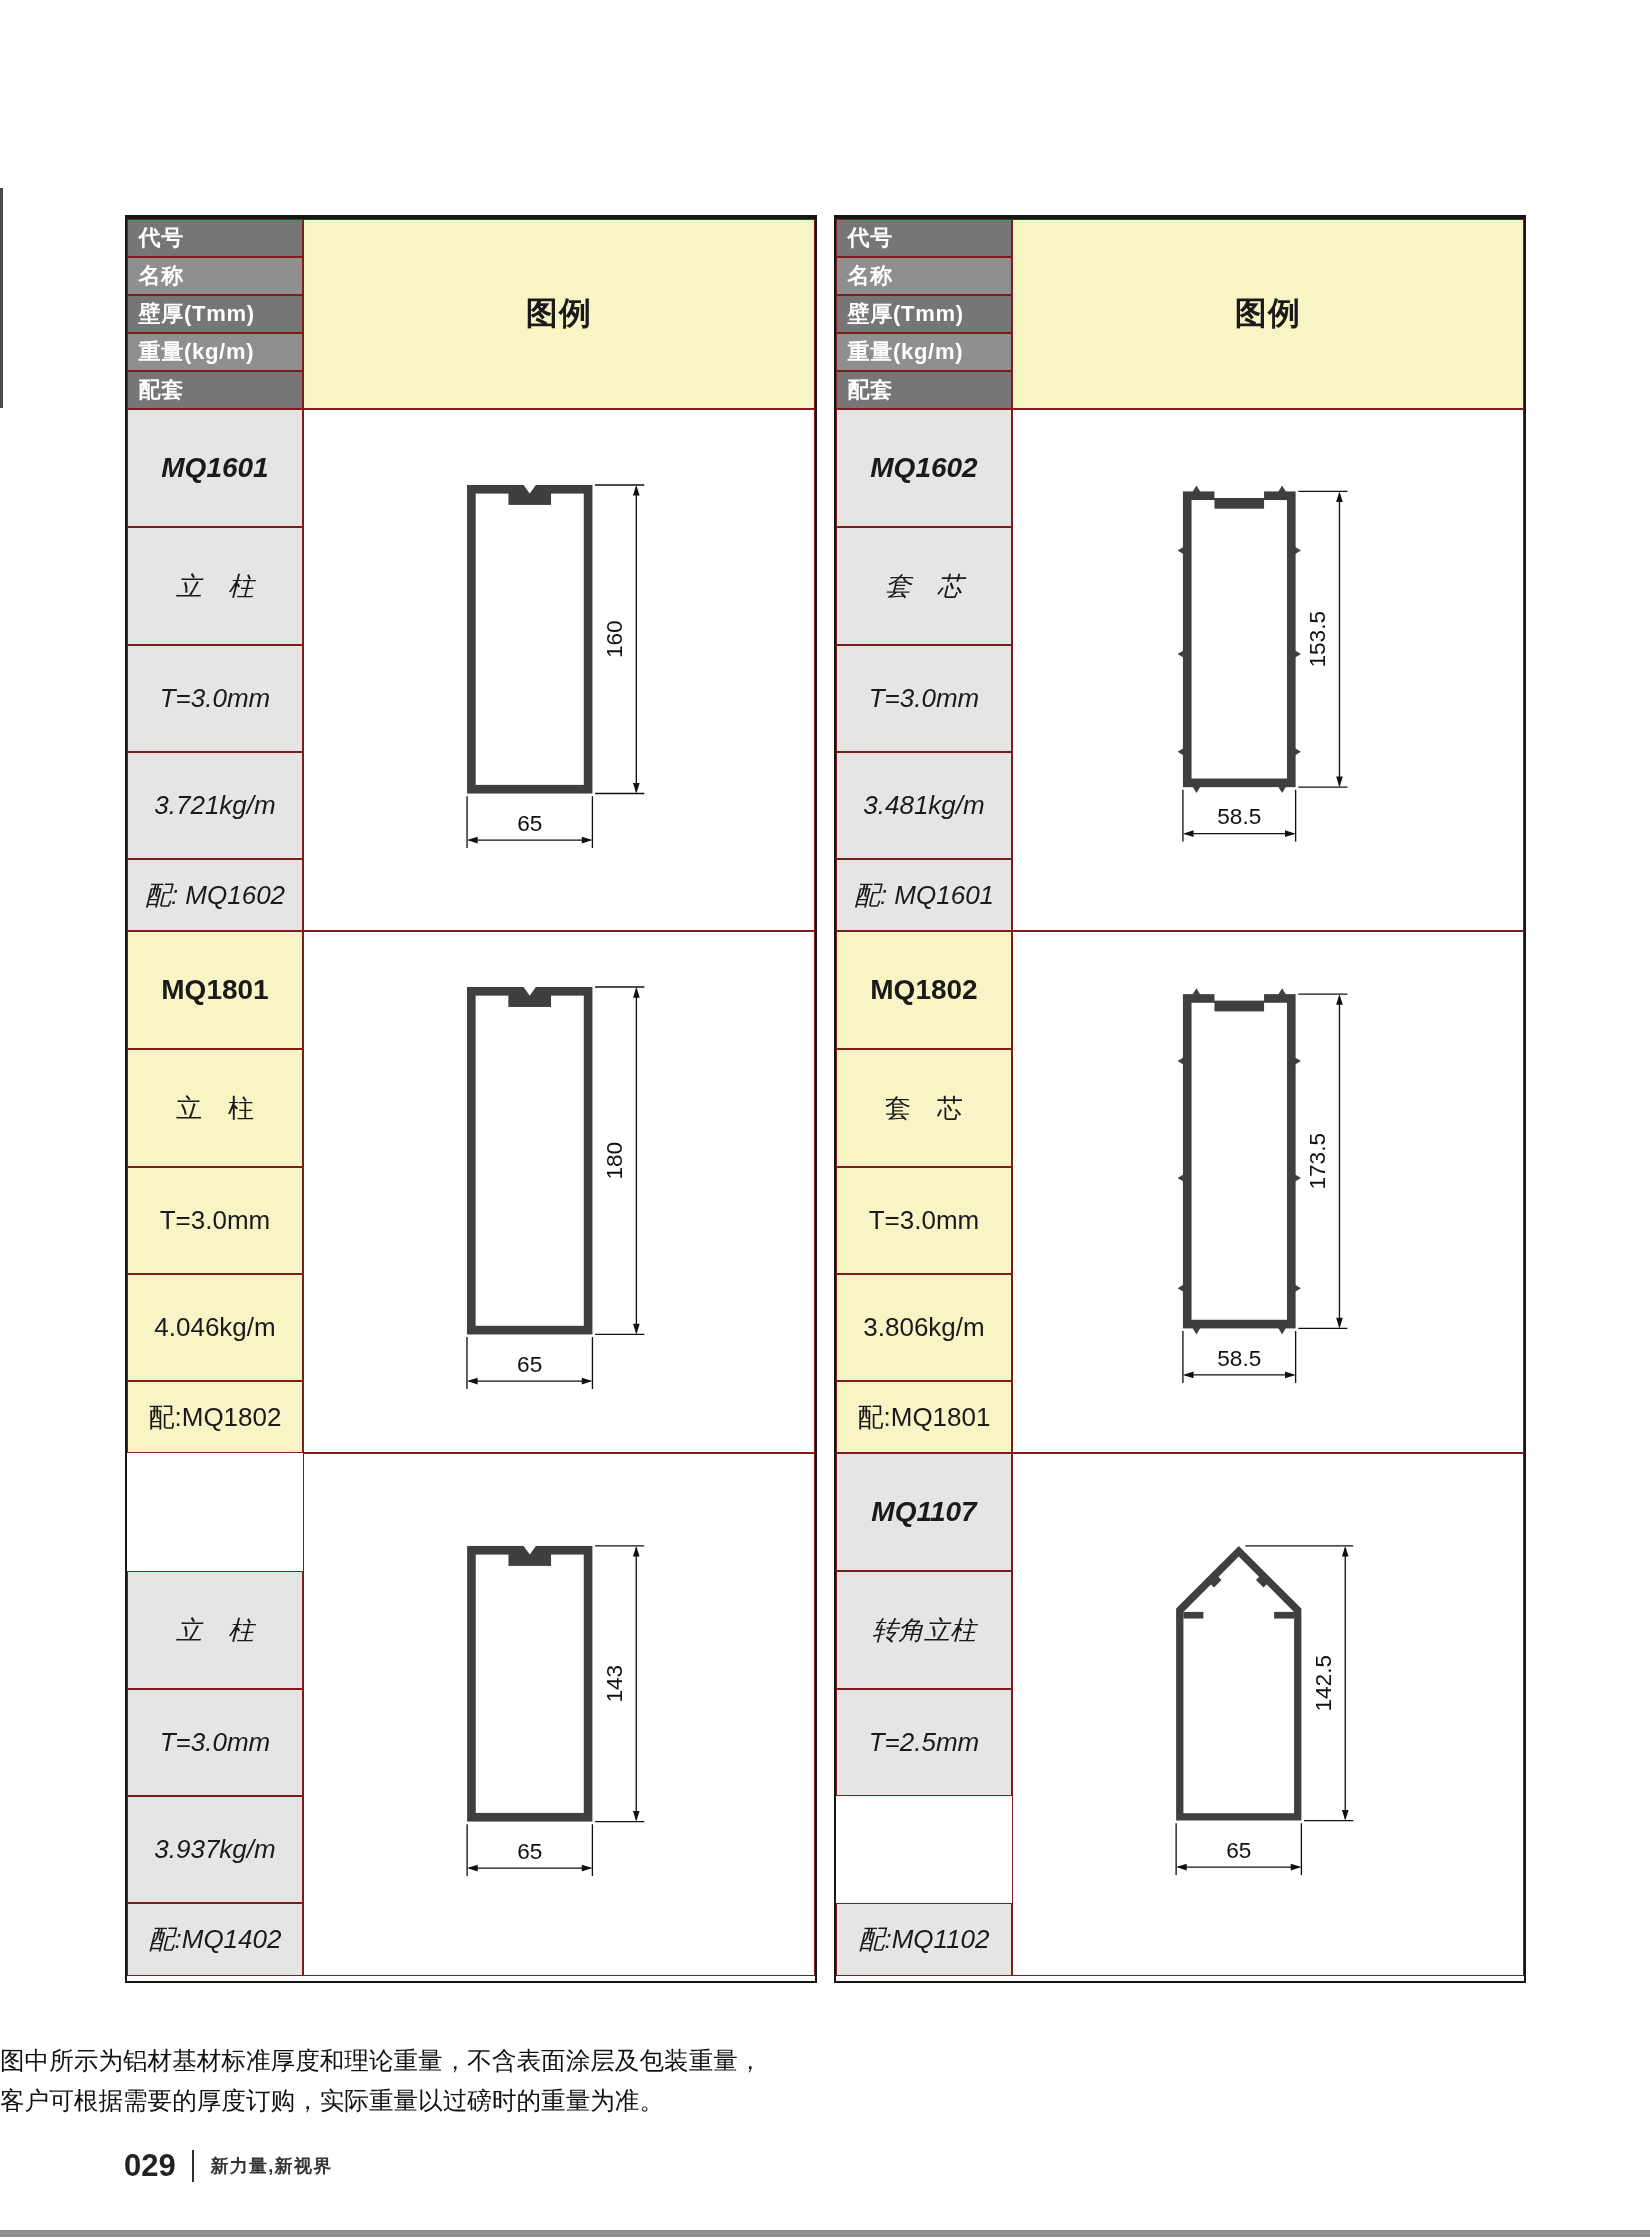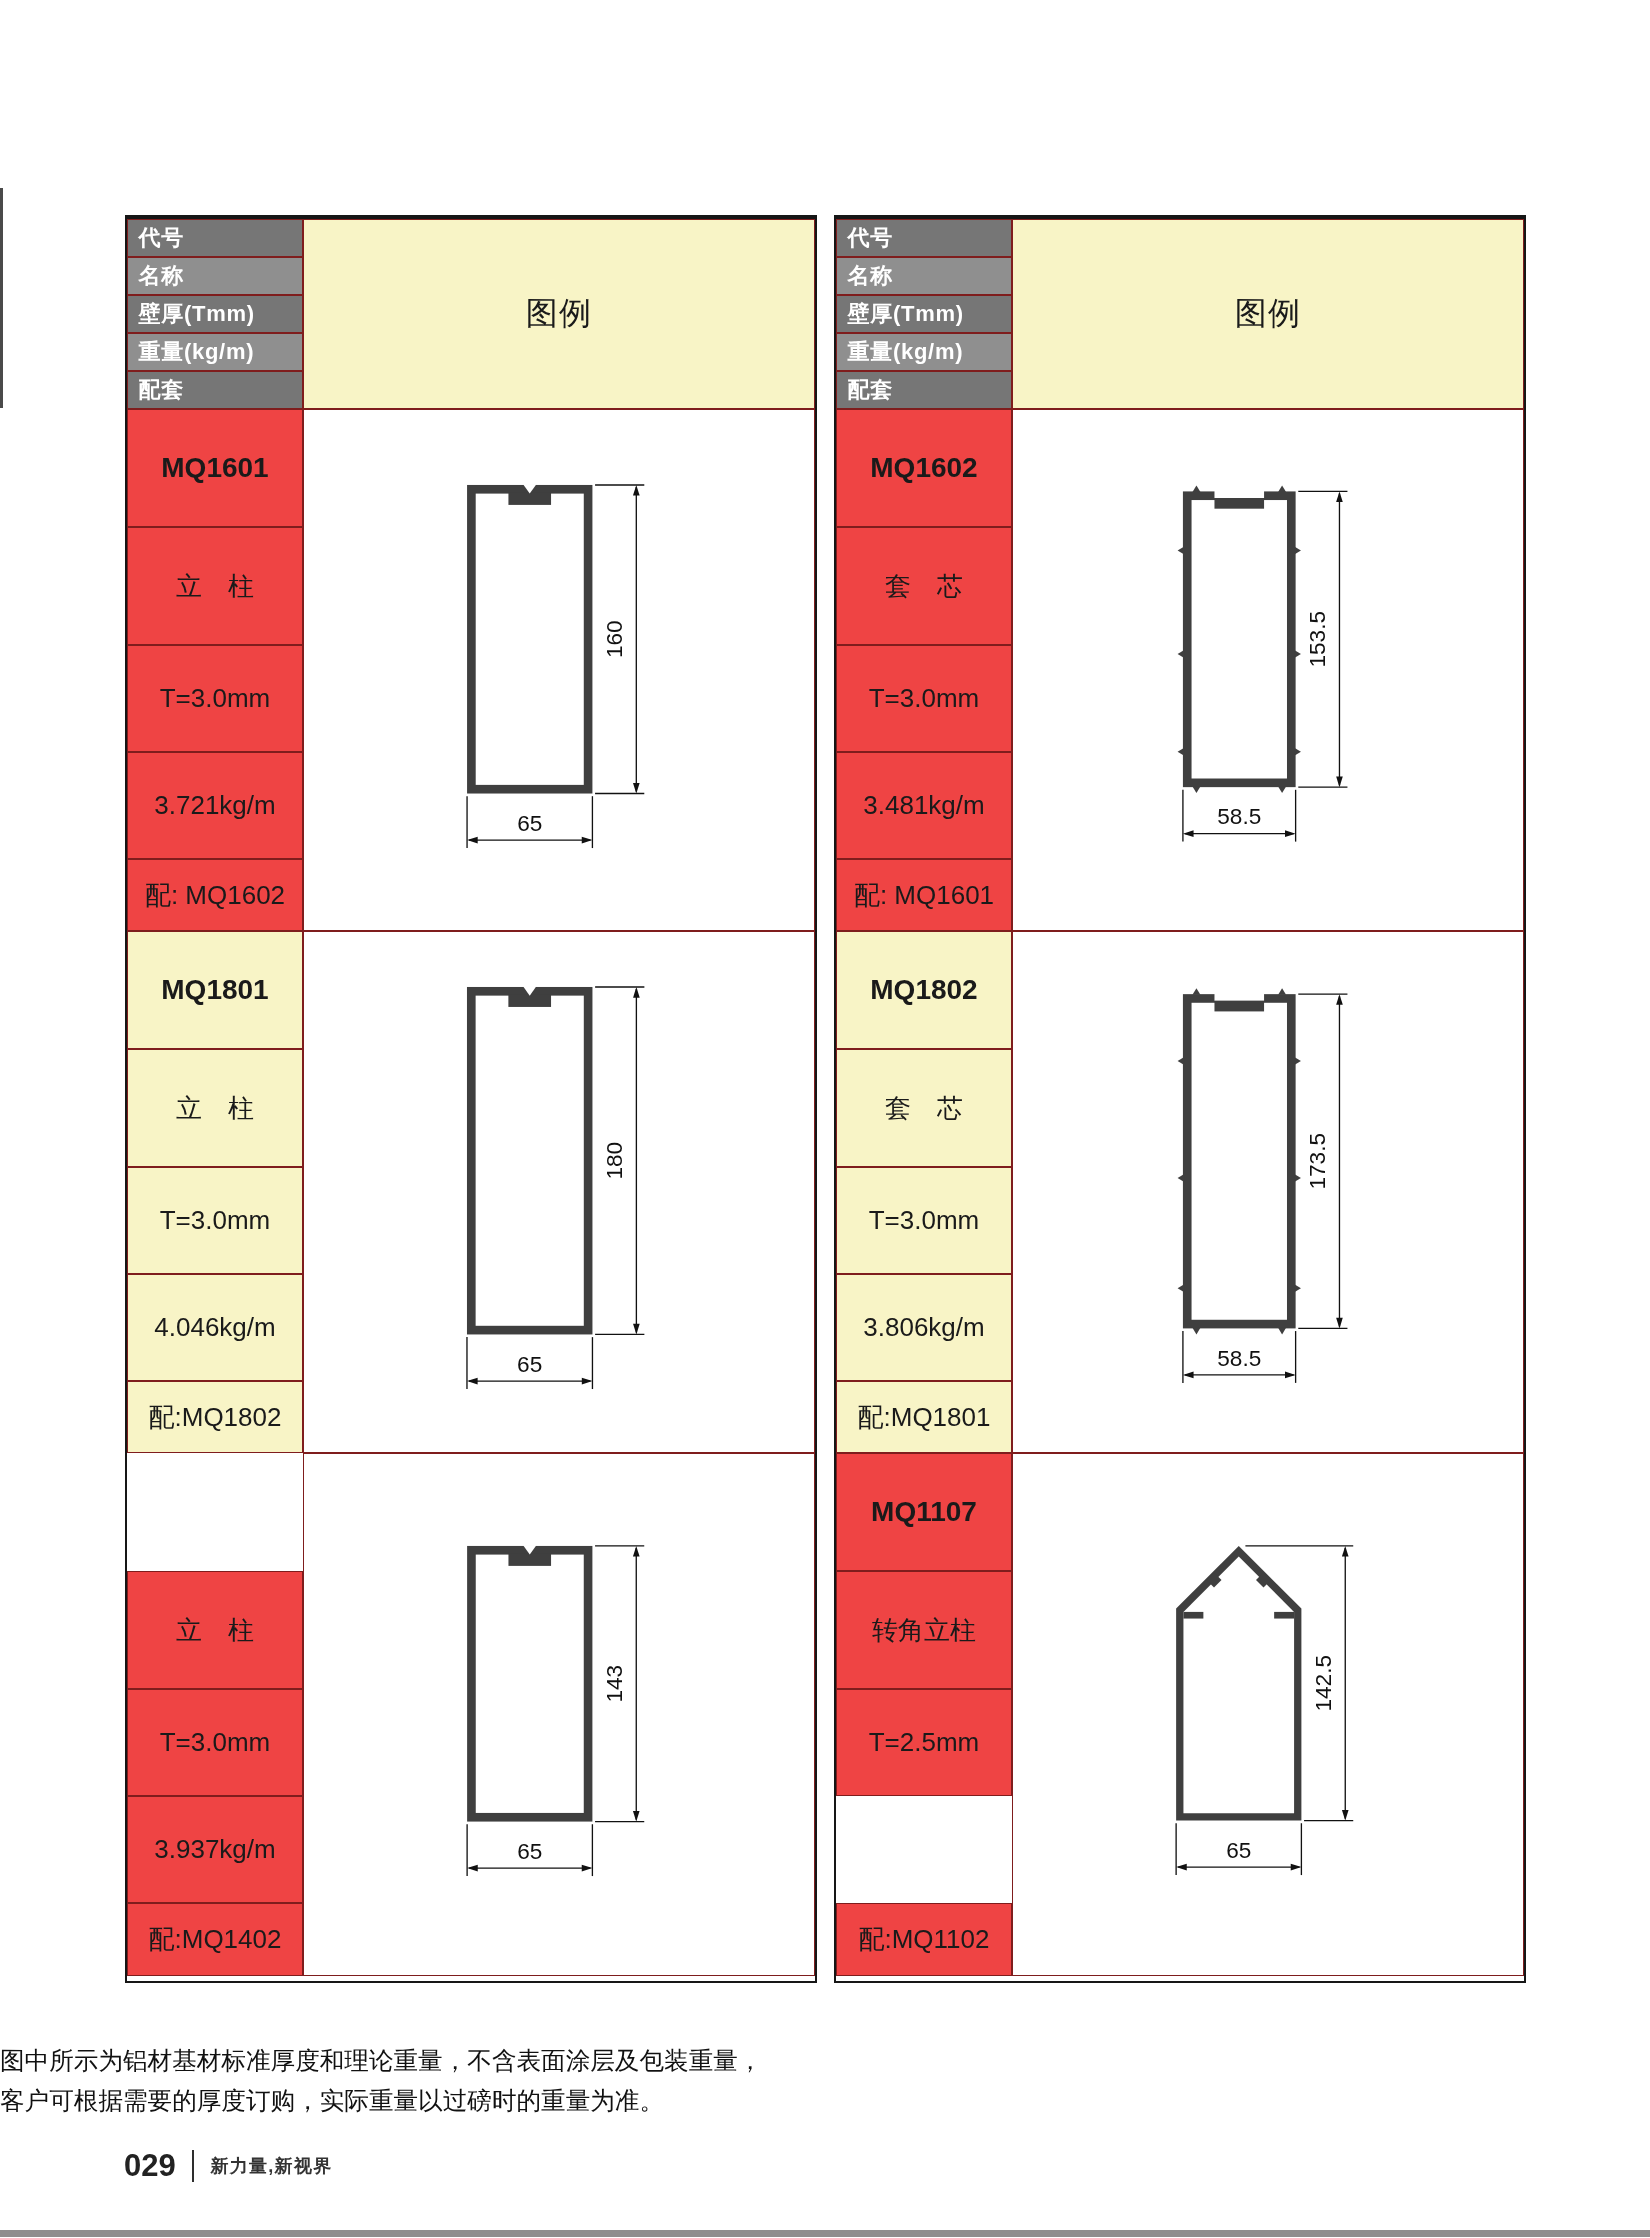--- a/index.html
+++ b/index.html
@@ -26,25 +26,25 @@
   .ptable.right { left:834px; }
 
   .cell { border:1px solid #7f1d1d; display:flex; align-items:center; justify-content:center; }
 
   .hcell { grid-column:1; justify-content:flex-start; padding-left:10.6px;
            color:#ffffff; font-weight:bold; font-size:22px; letter-spacing:0.7px; }
   .hc-dark  { background:#767676; }
   .hc-light { background:#8f8f8f; }
 
   .legend { grid-column:2; grid-row:1/6; background:#f8f4c6;
-            font-size:32px; font-weight:normal; letter-spacing:1.3px; }
+            font-size:32px; font-weight:bold; letter-spacing:1.3px; }
 
   .icell { grid-column:1; font-size:26px; text-align:center; }
   .icell.code { font-weight:bold; font-size:28px; }
-  .sec-gray   { background:#ef4444; }
+  .sec-gray   { background:#e5e5e5;font-style:italic; }
   .sec-yellow { background:#f8f4c6; }
 
   .dcell { grid-column:2; background:#ffffff; align-items:center; justify-content:center; }
   .dcell svg { display:block; }
 
   .note { position:absolute; left:0; top:2041px; width:100%;
           font-size:24.6px; line-height:1.62; color:#111111; }
 
   .footer { position:absolute; left:124px; top:2148px; display:flex; align-items:center; gap:16px; }
   .footer .pagenum { font-size:31px; font-weight:bold; color:#222222; }

